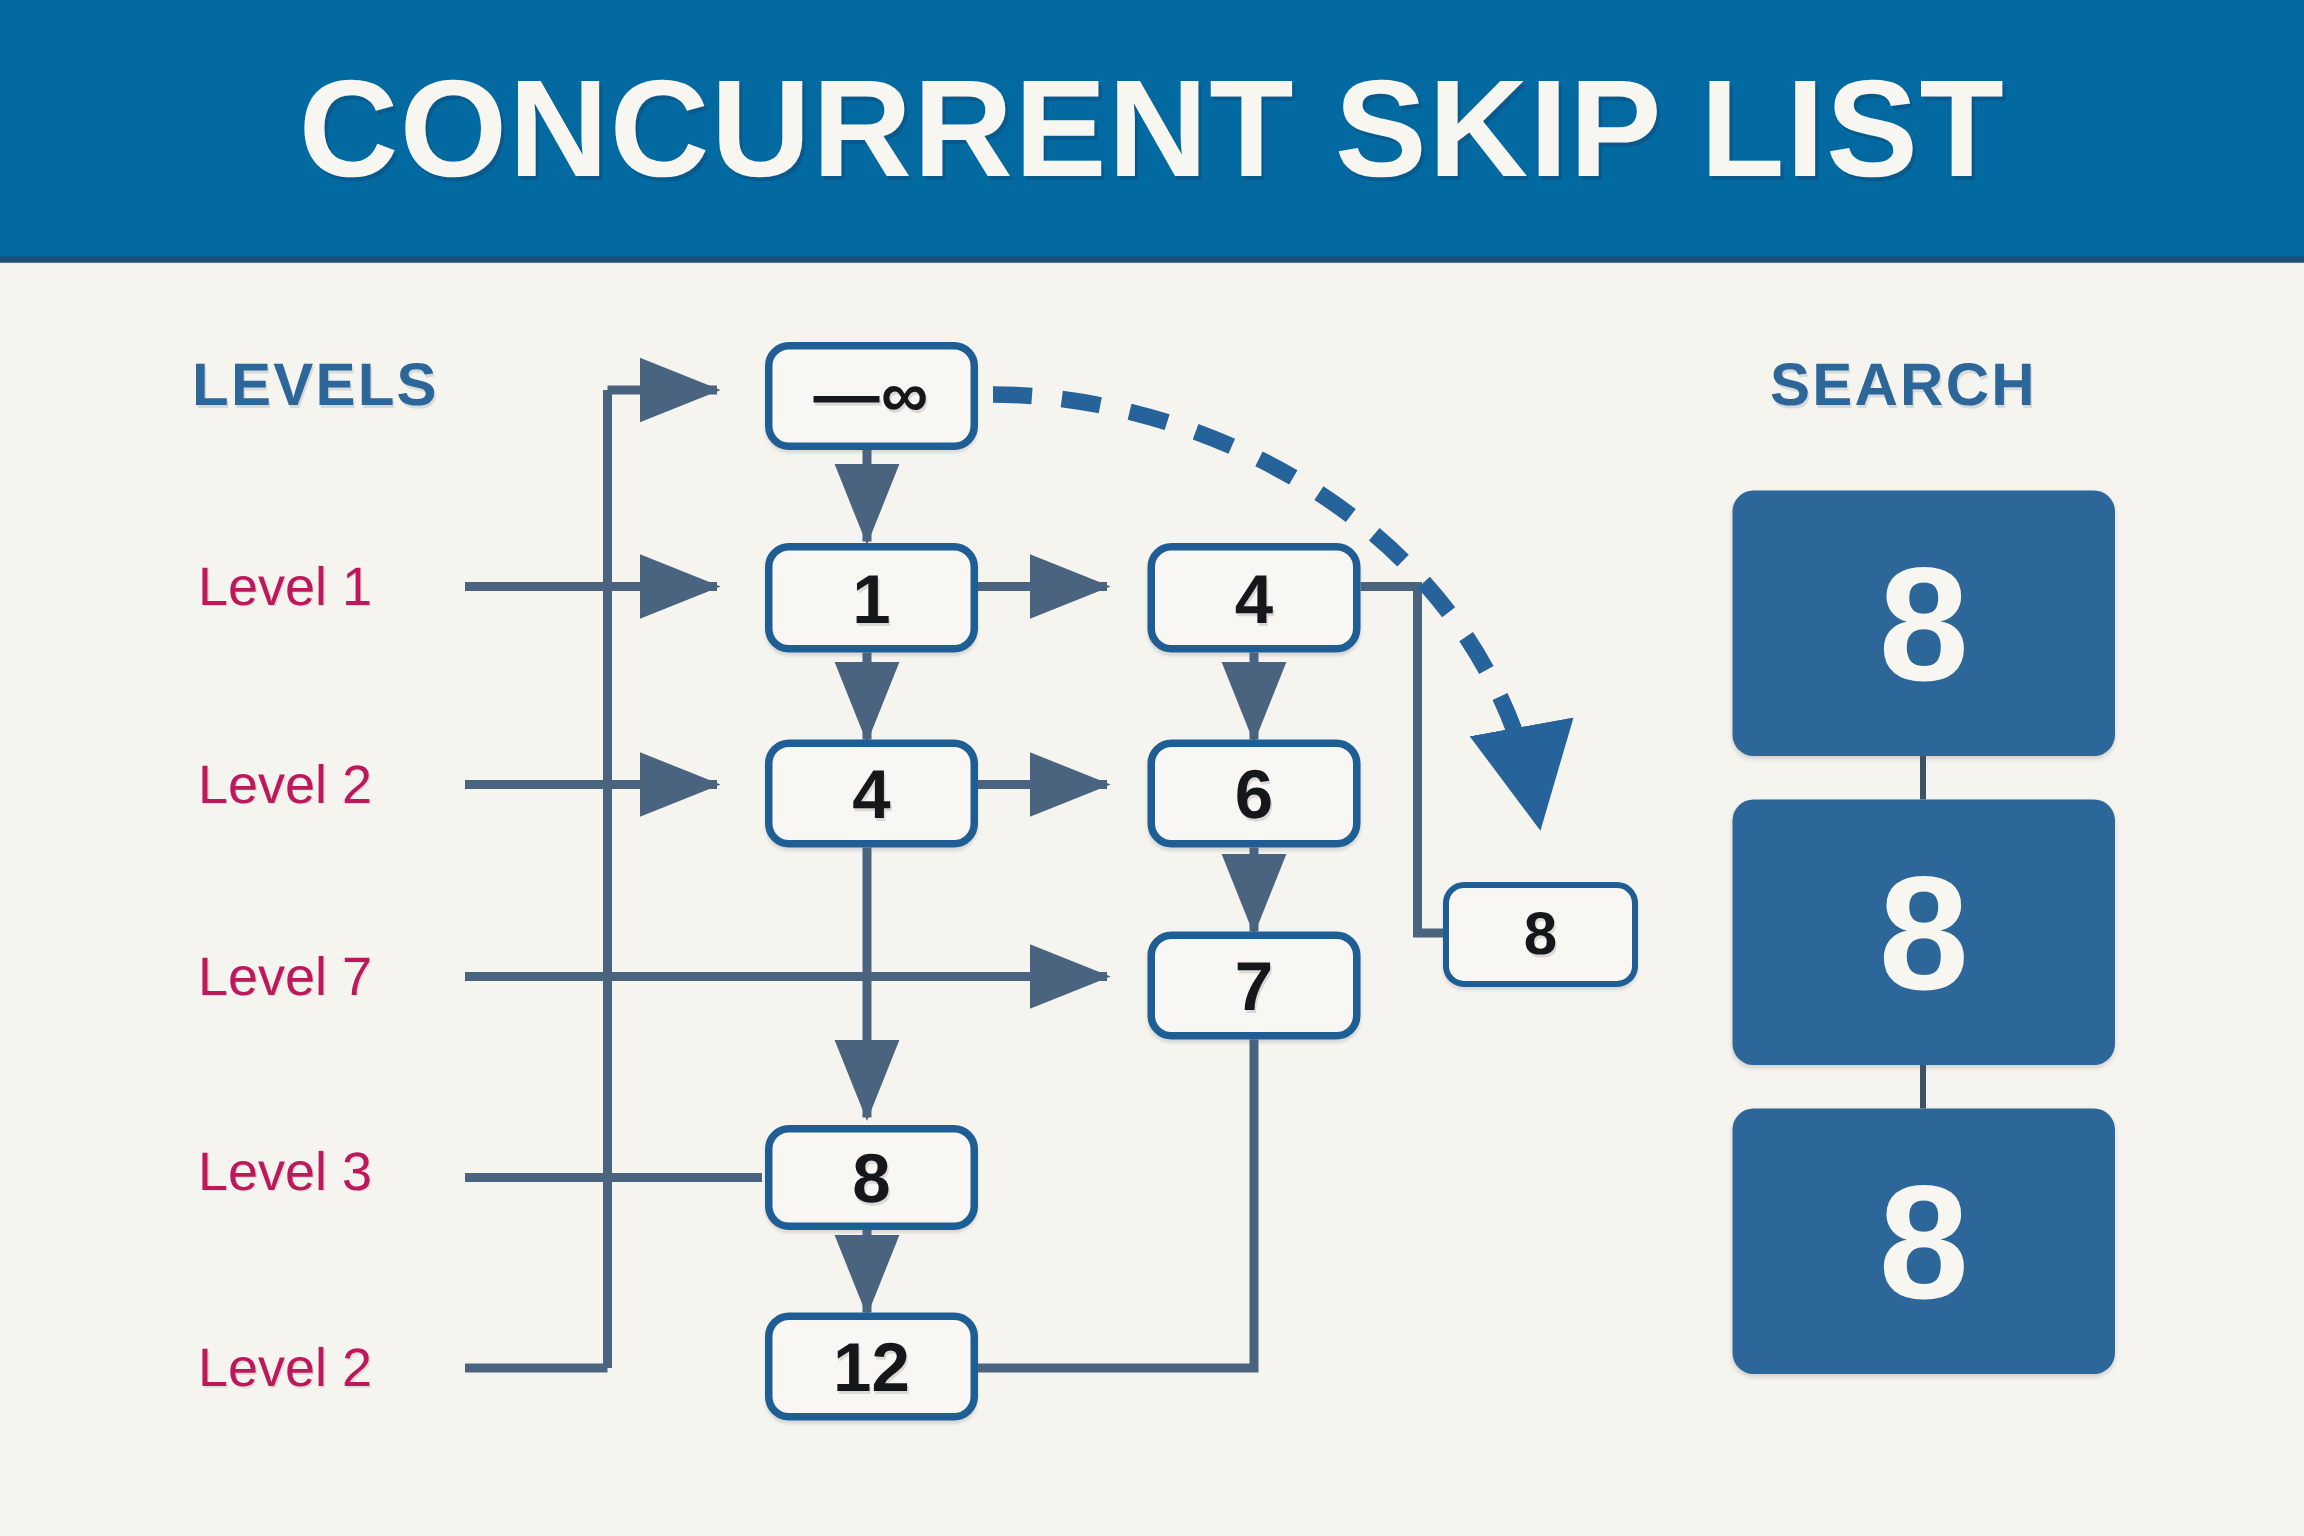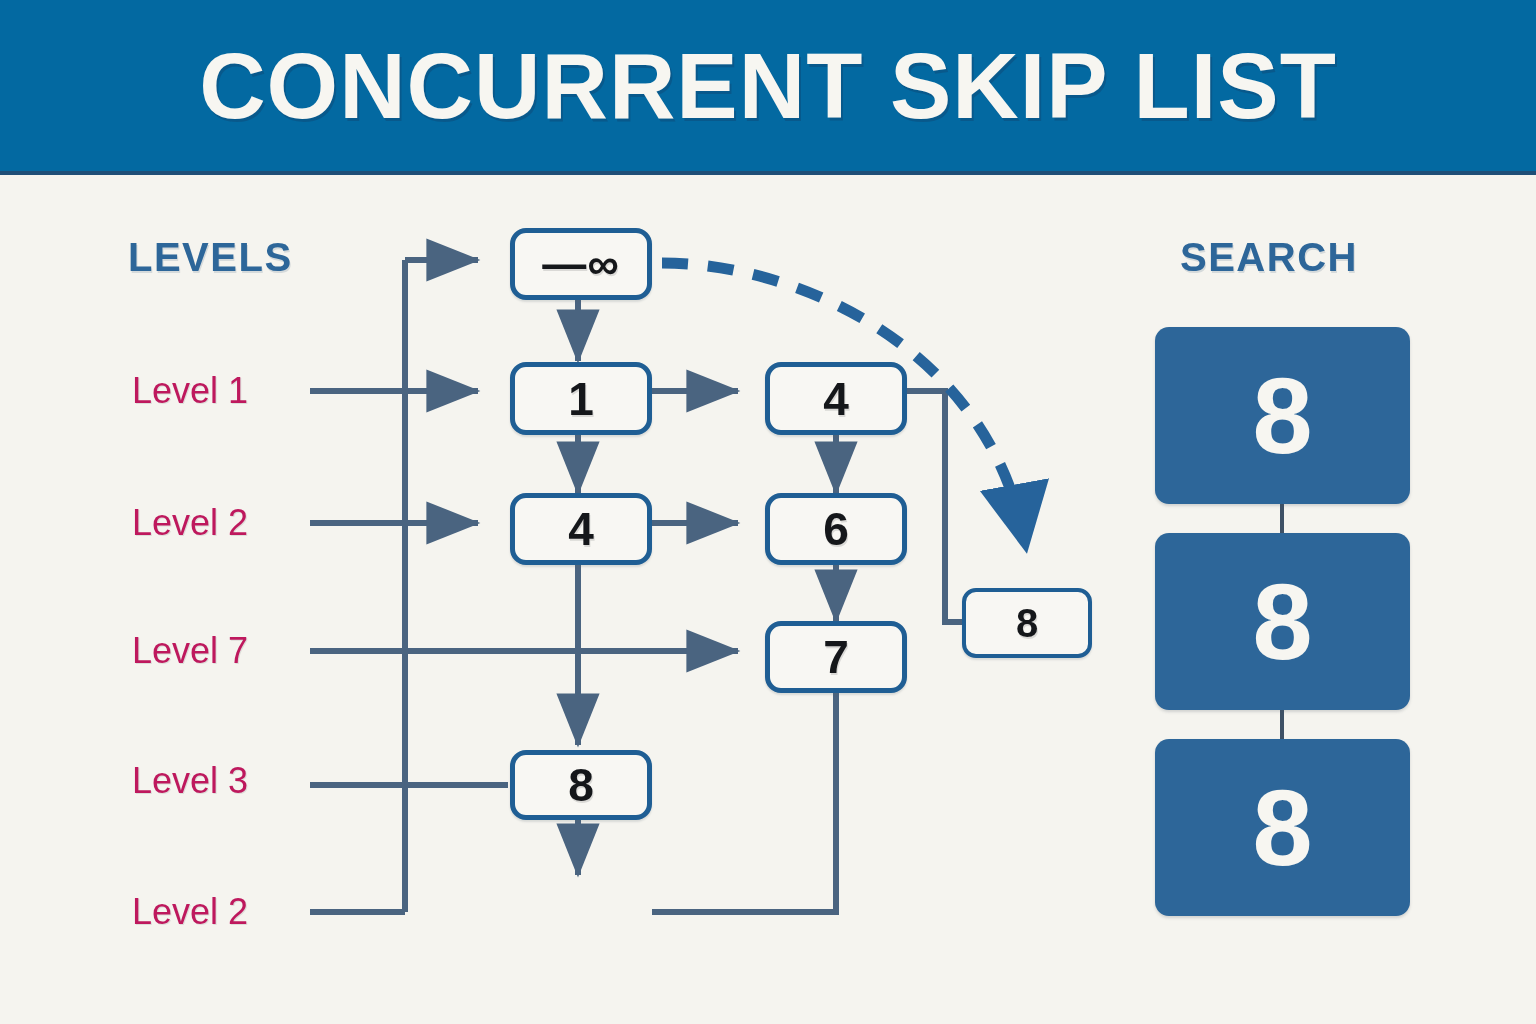--- a/index.html
+++ b/index.html
@@ -195,20 +195,21 @@
   <div class="node" style="left:510px; top:318px; width:142px; height:72px;">4</div>
 
   <div class="node" style="left:765px; top:318px; width:142px; height:72px;">6</div>
 
   <div class="node" style="left:765px; top:446px; width:142px; height:72px;">7</div>
 
   <div class="node small" style="left:962px; top:413px; width:130px; height:70px;">8</div>
 
   <div class="node" style="left:510px; top:575px; width:142px; height:70px;">8</div>
 
+  <div class="node" style="left:510px; top:700px; width:142px; height:72px;">12</div>
 
   <div class="section-heading" id="search-heading">SEARCH</div>
 
   <div class="layer-card" style="left:1155px; top:152px; width:255px; height:177px;">8</div>
   <div class="layer-connector" style="left:1280px; top:329px; height:29px;"></div>
 
   <div class="layer-card" style="left:1155px; top:358px; width:255px; height:177px;">8</div>
   <div class="layer-connector" style="left:1280px; top:535px; height:29px;"></div>
 
   <div class="layer-card" style="left:1155px; top:564px; width:255px; height:177px;">8</div>

